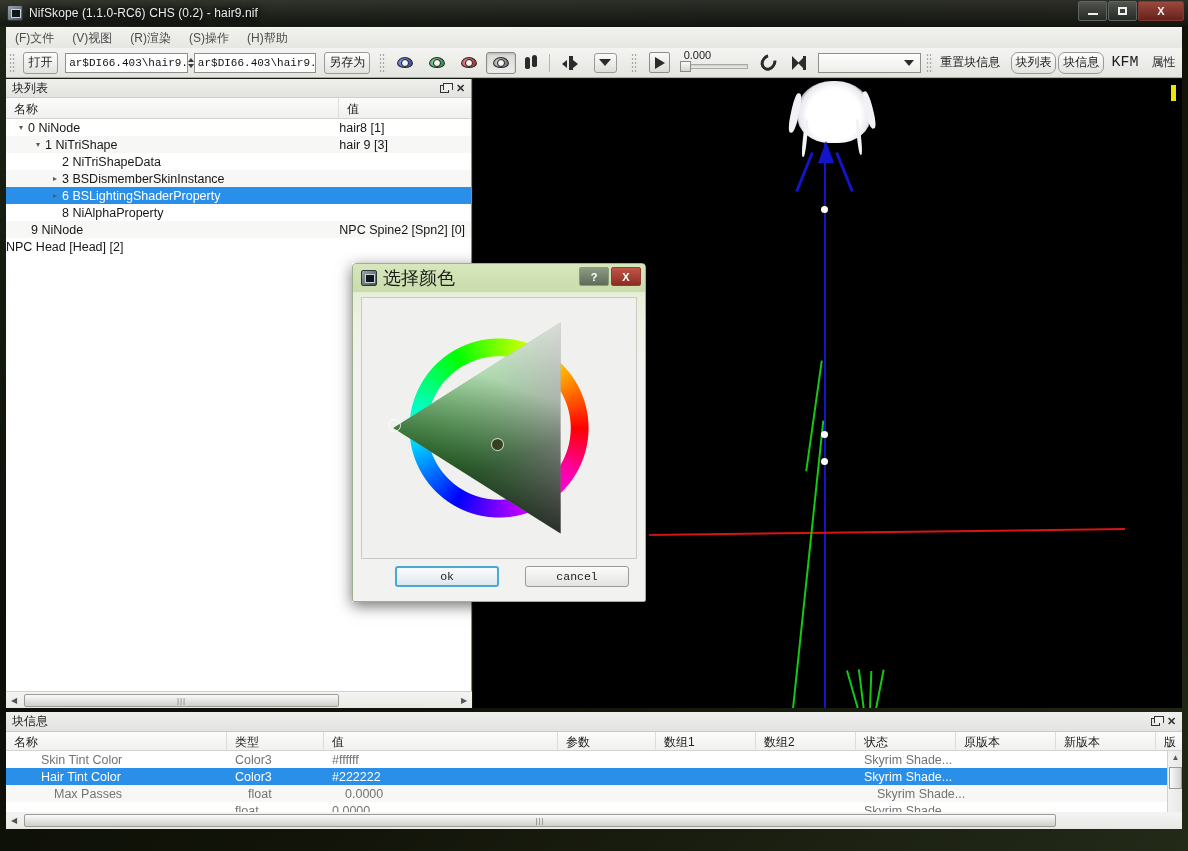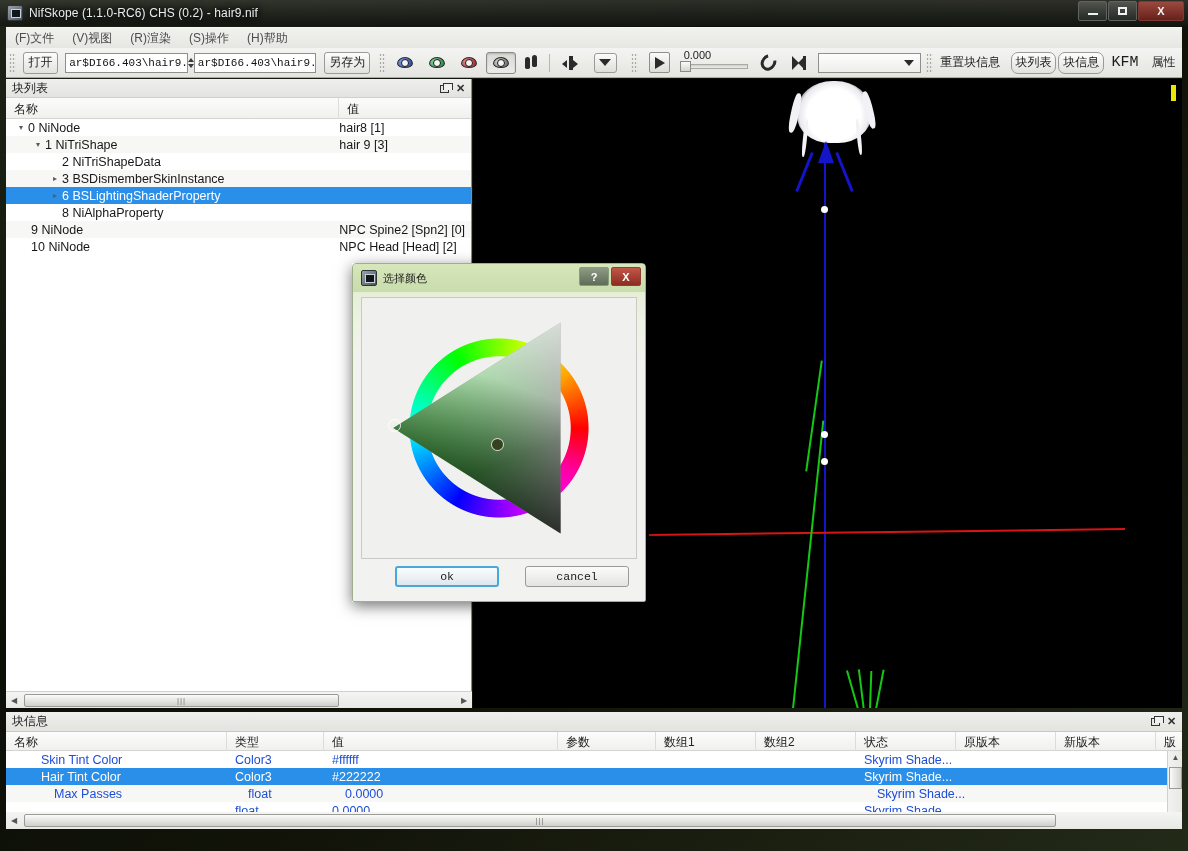--- a/index.html
+++ b/index.html
@@ -286,21 +286,21 @@
   }
   .dlg-icon {
     width: 16px; height: 16px; margin: 0 6px 0 8px;
     background: linear-gradient(135deg,#9aa3ab,#4c555e);
     border: 1px solid #2c3238; border-radius: 2px; position: relative; flex: 0 0 auto;
   }
   .dlg-icon::after {
     content: ""; position: absolute; left: 3px; top: 3px; width: 8px; height: 7px;
     background: #11161b; border: 1px solid #c9d2d8;
   }
-  .dlg-title { font-size: 11px; color: #1c1c1c; }
+  .dlg-title { font-size: 18px; color: #1c1c1c; }
   .dlg-btns { position: absolute; right: 4px; top: 3px; display: flex; gap: 2px; }
   .dlg-btn {
     width: 30px; height: 19px; border: 1px solid #8a9a7c; border-radius: 2px;
     display: flex; align-items: center; justify-content: center;
     font-size: 11px; font-weight: bold; color: #fff;
     background: linear-gradient(180deg,#8d9b84,#5f6c58);
   }
   .dlg-btn.close { background: linear-gradient(180deg,#c2564a,#8d2c22); border-color: #8d4035; }
   .dlg-body {
     position: absolute; left: 9px; top: 34px; width: 276px; height: 262px;
@@ -356,21 +356,21 @@
     font-size: 12px; color: #1c1c1c;
     background: linear-gradient(180deg,#efefed,#e3e3e0); position: relative;
   }
   .det-head {
     display: flex; height: 20px; background: linear-gradient(180deg,#fcfcfc,#f0f0ee);
     border-top: 1px solid #c8c8c4; border-bottom: 1px solid #d4d4d0;
     font-size: 12px; color: #222;
   }
   .det-head .col { padding: 2px 0 0 8px; border-right: 1px solid #dcdcd8; height: 19px; white-space: nowrap; overflow: hidden; }
   .det-body { background: #fff; height: 70px; position: relative; overflow: hidden; }
-  .det-row { display: flex; height: 17px; align-items: center; font-size: 12.5px; color: #1d4ed8; }
+  .det-row { display: flex; height: 17px; align-items: center; font-size: 12.5px; color: #737373; }
   .det-row.alt { background: #f7f7f5; justify-content: center; }
   .det-row.selected { background: #2a8fe8; color: #fff; }
   .det-row .c { padding-left: 8px; white-space: nowrap; overflow: hidden; }
   .det-indent { width: 27px; flex: 0 0 27px; }
   .det-vsb {
     position: absolute; right: 0; top: 0; width: 15px; height: 70px;
     background: linear-gradient(90deg,#f2f2f0,#e8e8e5); border-left: 1px solid #d0d0cc;
   }
   .det-vsb .a {
     width: 15px; height: 13px; display: flex; align-items: center; justify-content: center;
@@ -572,23 +572,20 @@
         </span>
         <span class="val"></span>
       </div>
       <div class="tree-row alt">
         <span class="name" style="padding-left:25px;">
           <span>9 NiNode</span>
         </span>
         <span class="val">NPC Spine2 [Spn2] [0]</span>
       </div>
       <div class="tree-row">
-        <span class="name" style="padding-left:25px;">
-          <span>10 NiNode</span>
-        </span>
         <span class="val">NPC Head [Head] [2]</span>
       </div>
     </div>
 
     <div class="hsb">
       <span class="hsb-arrow">◀</span>
       <span class="hsb-thumb" style="width:315px;margin-left:2px;">|||</span>
       <span class="hsb-arrow" style="margin-left:auto;">▶</span>
     </div>
   </div>

